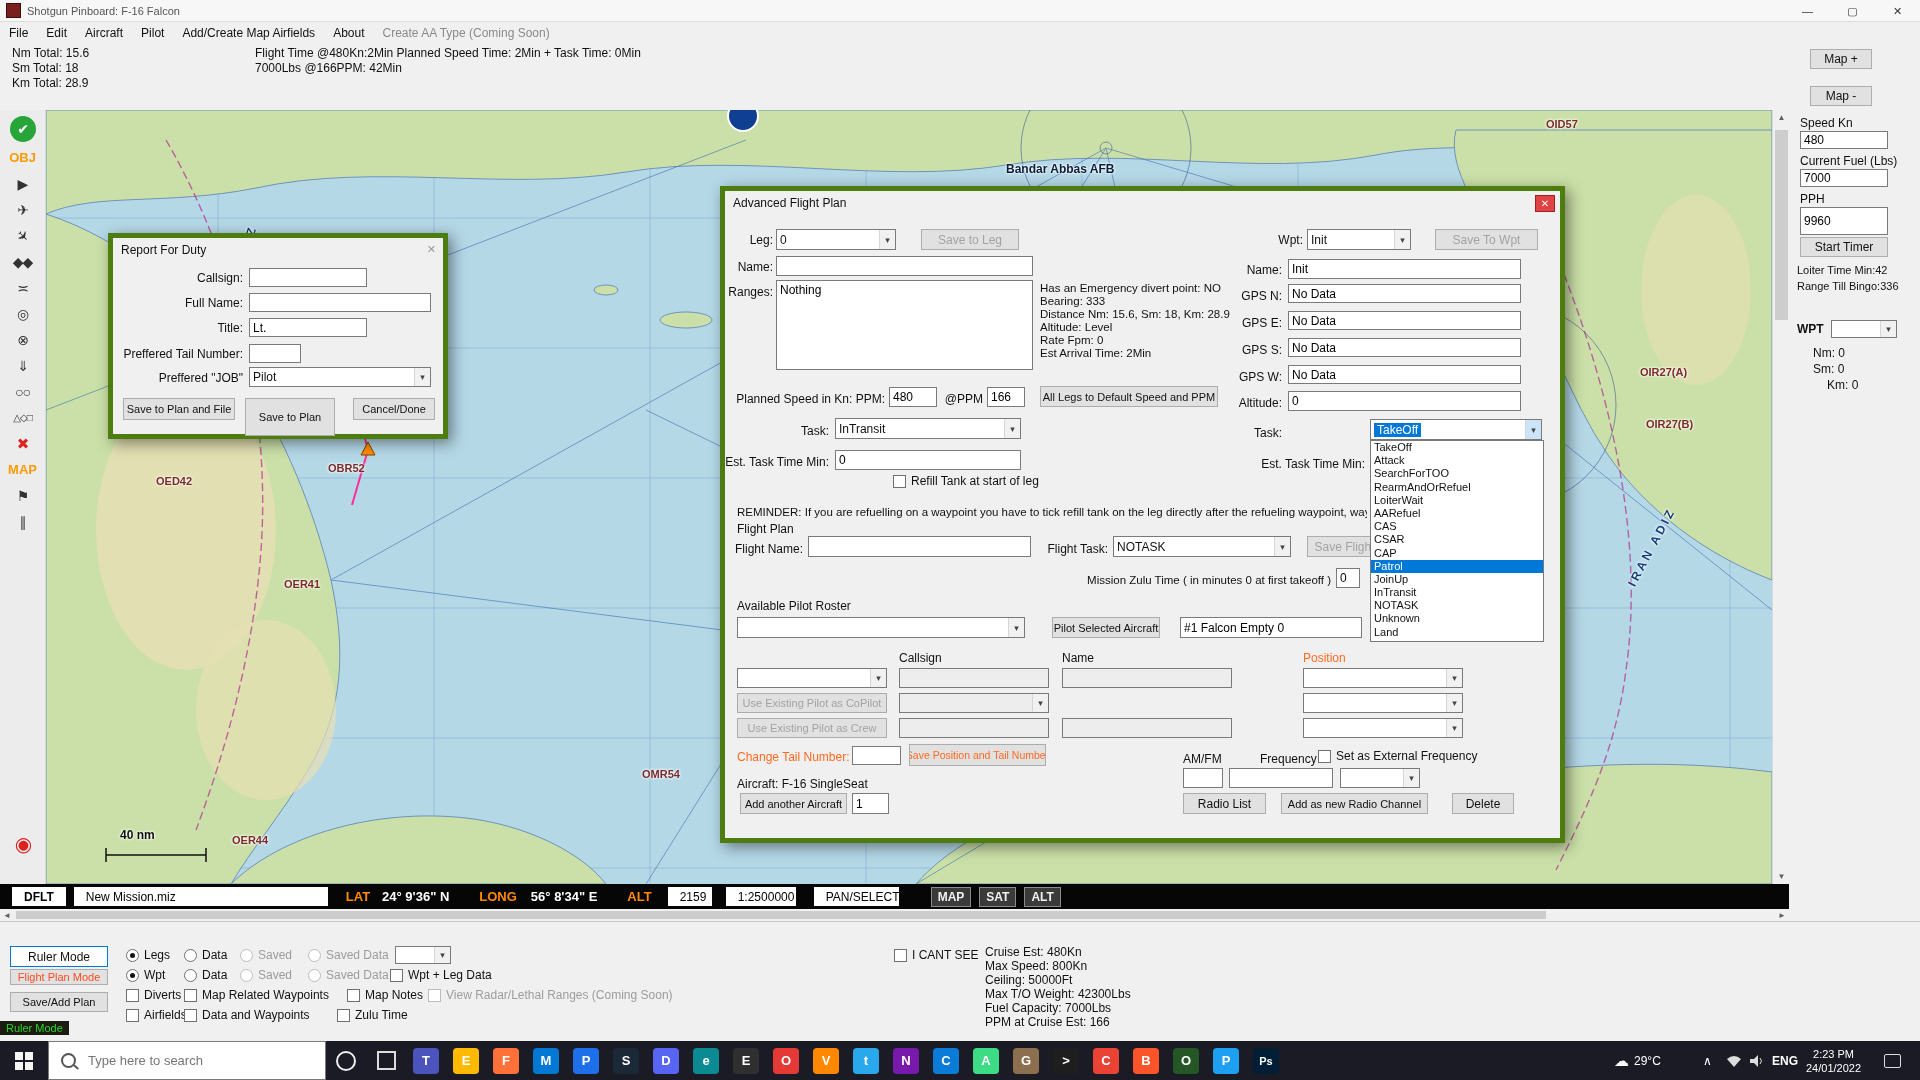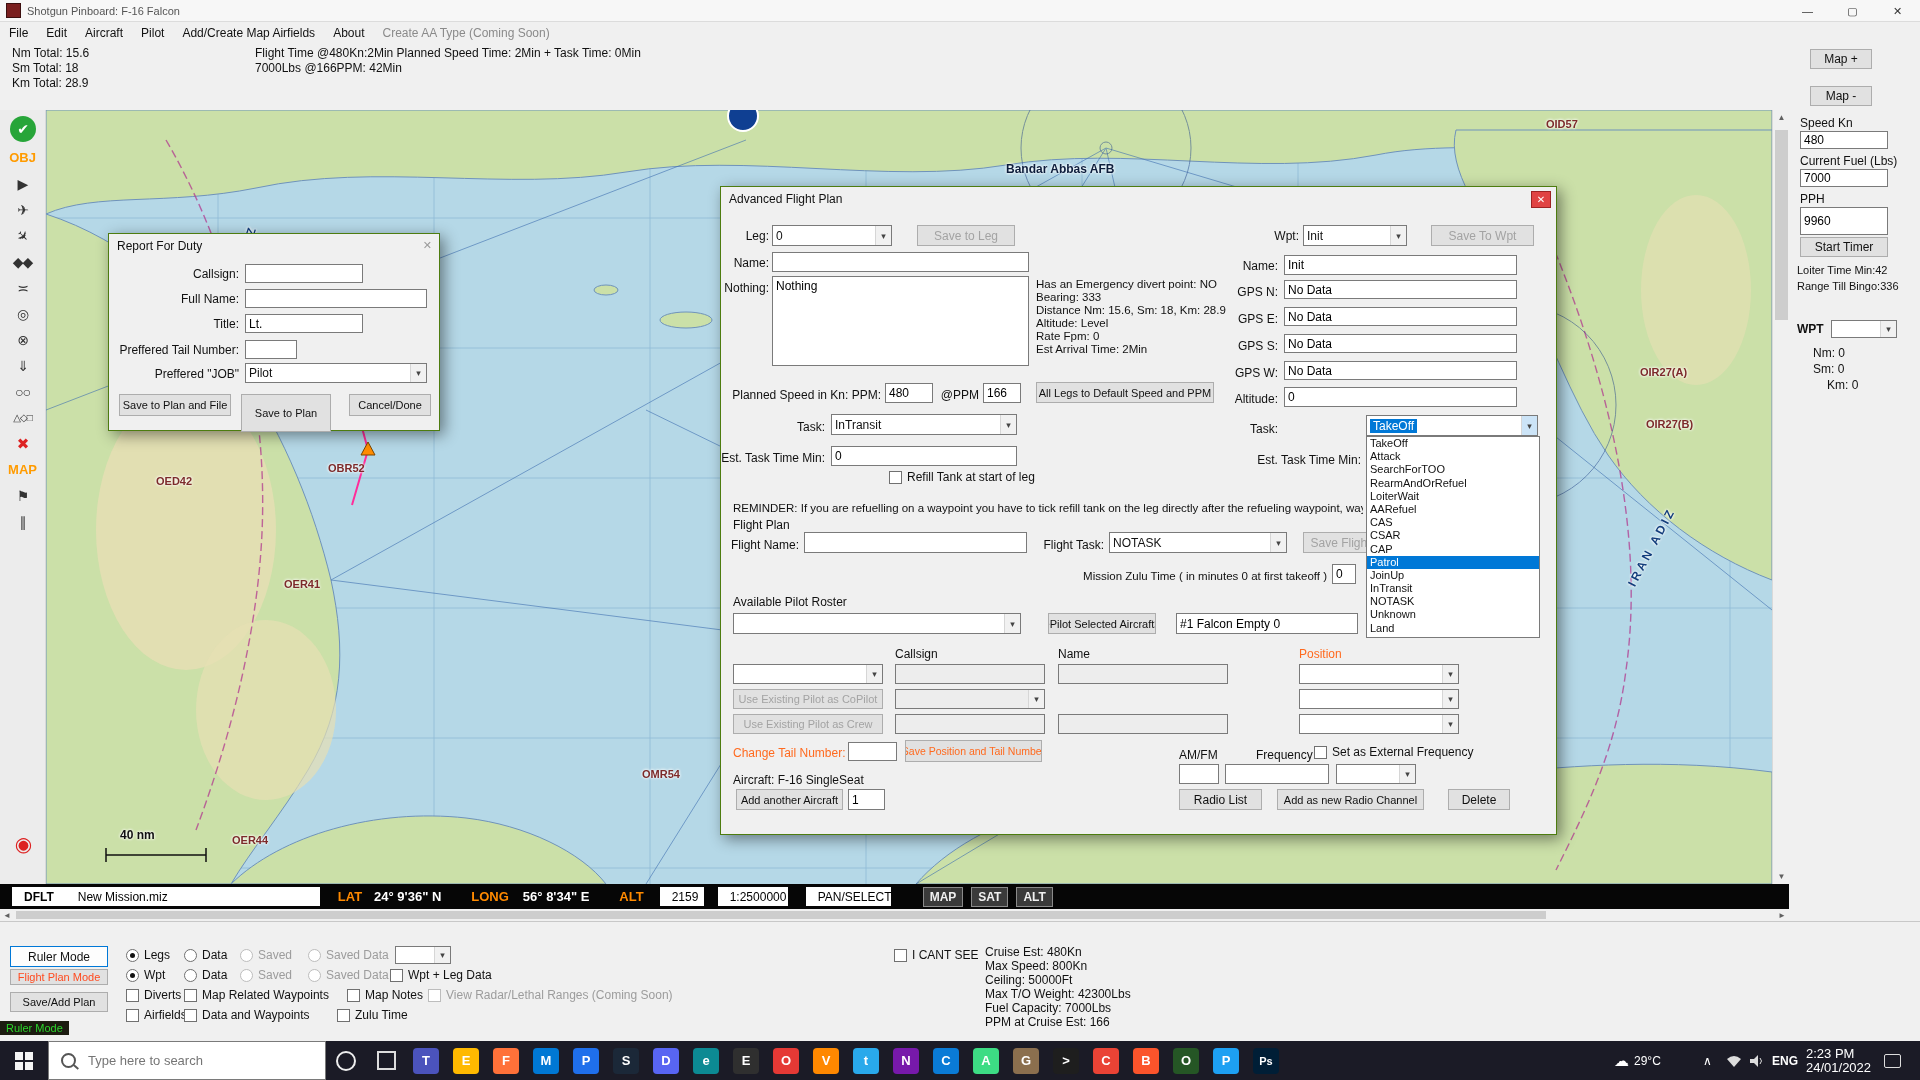--- a/index.html
+++ b/index.html
@@ -34,21 +34,21 @@
   .lblr{display:flex;align-items:center;justify-content:flex-end;white-space:nowrap}
   .lbl{display:flex;align-items:center;white-space:nowrap}
   .chk{width:13px;height:13px;background:#fff;border:1px solid #707070;display:inline-block;margin-right:5px;flex:none;box-sizing:border-box}
   .rad{width:13px;height:13px;background:#fff;border:1px solid #707070;border-radius:50%;display:inline-block;
        margin-right:5px;flex:none;box-sizing:border-box;position:relative}
   .rad.on::after{content:"";position:absolute;left:3px;top:3px;width:5px;height:5px;border-radius:50%;background:#111}
   .opt{display:flex;align-items:center;white-space:nowrap}
   .opt.dis{color:#9c9c9c}
   .opt.dis .rad,.opt.dis .chk{border-color:#bdbdbd}
   
-  .dlg{background:#f0f0f0;border:1px solid #4d7c0f;box-shadow:4px 4px 14px rgba(0,0,0,.45)}
+  .dlg{background:#f0f0f0;border:5px solid #4d7c0f;box-shadow:4px 4px 14px rgba(0,0,0,.45)}
   .dlg-title{height:23px;display:flex;align-items:center;padding-left:8px;font-size:12px}
   .close-red{position:absolute;top:4px;right:5px;width:18px;height:15px;background:#e04343;border:1px solid #9d2323;
        color:#fff;font-size:10px;display:flex;align-items:center;justify-content:center}
   .close-gray{position:absolute;top:5px;right:7px;color:#9a9a9a;font-size:11px}
   .ddlist{background:#fff;border:1px solid #7a7a7a;z-index:60;font-size:11px}
   .ddlist .it{height:13.2px;line-height:13.2px;padding-left:3px;white-space:nowrap;overflow:hidden}
   .ddlist .sel{background:#0078d7;color:#fff}
   
   #ltool{left:0;top:110px;width:46px;height:774px;background:#ececec;border-right:1px solid #d9d9d9;
         display:flex;flex-direction:column;align-items:center;padding-top:6px;gap:5px;box-sizing:border-box}
@@ -287,21 +287,21 @@
     <div class="cmb a" style="left:582px;top:38px;width:104px;height:21px">
         <span class="ct">Init</span>
       </div>
     <div class="btn a dis" style="left:710px;top:38px;width:103px;height:21px">Save To Wpt</div>
 
     <div class="a lblr" style="left:8px;top:66px;width:40px;height:20px">Name:</div>
     <input class="a inp" style="left: 51px; top: 65px; width: 257px; height: 20px;">
     <div class="a lblr" style="left:517px;top:69px;width:40px;height:20px">Name:</div>
     <div class="a inp" style="left:563px;top:68px;width:233px;height:20px">Init</div>
 
-    <div class="a lblr" style="left:4px;top:91px;width:44px;height:20px">Nothing:</div>
+    <div class="a lblr" style="left:4px;top:91px;width:44px;height:20px">Ranges:</div>
     <div class="a inp" style="left:51px;top:89px;width:257px;height:90px;align-items:flex-start;padding-top:2px">Nothing</div>
 
     <div class="a" style="left:315px;top:91px;width:215px;line-height:13px;font-size:11.5px">
       <div>Has an Emergency divert point: NO</div>
       <div>Bearing: 333</div>
       <div>Distance Nm: 15.6, Sm: 18, Km: 28.9</div>
       <div>Altitude: Level</div>
       <div>Rate Fpm: 0</div>
       <div>Est Arrival Time: 2Min</div>
     </div>
@@ -429,21 +429,21 @@
   </div>
 
   <div class="a sbv" style="left:1772px;top:110px;width:17px;height:774px">
     <div class="sbtn a" style="left:0;top:0;width:17px;height:15px">▲</div>
     <div class="sthumb a" style="left:2px;top:20px;width:13px;height:190px"></div>
     <div class="sbtn a" style="left:0;top:759px;width:17px;height:15px">▼</div>
   </div>
 
   <div class="a" id="sbar">
     <div class="sb-box" style="margin-left:12px;font-weight:bold">DFLT</div>
-    <div class="sb-box" style="margin-left:0;width:254px">New Mission.miz</div>
+    <div class="sb-box" style="margin-left:8px;width:254px">New Mission.miz</div>
     <div class="sb-lbl" style="margin-left:18px">LAT</div>
     <div class="sb-val" style="margin-left:12px">24° 9'36" N</div>
     <div class="sb-lbl" style="margin-left:30px">LONG</div>
     <div class="sb-val" style="margin-left:14px">56° 8'34" E</div>
     <div class="sb-lbl" style="margin-left:30px">ALT</div>
     <div class="sb-box" style="margin-left:16px;width:44px">2159</div>
     <div class="sb-box" style="margin-left:14px;width:70px">1:2500000</div>
     <div class="sb-box" style="margin-left:18px;width:85px">PAN/SELECT</div>
     <div class="sb-btn" style="margin-left:32px">MAP</div>
     <div class="sb-btn" style="margin-left:8px">SAT</div>
@@ -646,21 +646,21 @@
         </svg>
     </div>
     <div class="tray a" style="left:1750px;top:0;height:39px">
       <svg width="15" height="14" viewBox="0 0 15 14">
           <polygon points="0,5 4,5 8,1 8,13 4,9 0,9" fill="#ddd"></polygon>
           <path d="M10,4 Q13,7 10,10" stroke="#ddd" fill="none"></path>
         </svg>
     </div>
     <div class="tray a" style="left:1772px;top:0;height:39px;font-weight:bold">ENG</div>
     <div class="tray a" style="left:1806px;top:0;height:39px">
-      <div style="text-align:left;font-size:13px;line-height:14px">
+      <div style="text-align:center;font-size:11px;line-height:14px">
         <div>2:23 PM</div>
         <div>24/01/2022</div>
       </div>
     </div>
     <div class="tray a" style="left:1884px;top:0;height:39px">
         <span class="bubble"></span>
       </div>
   </div>
 
 </div>

